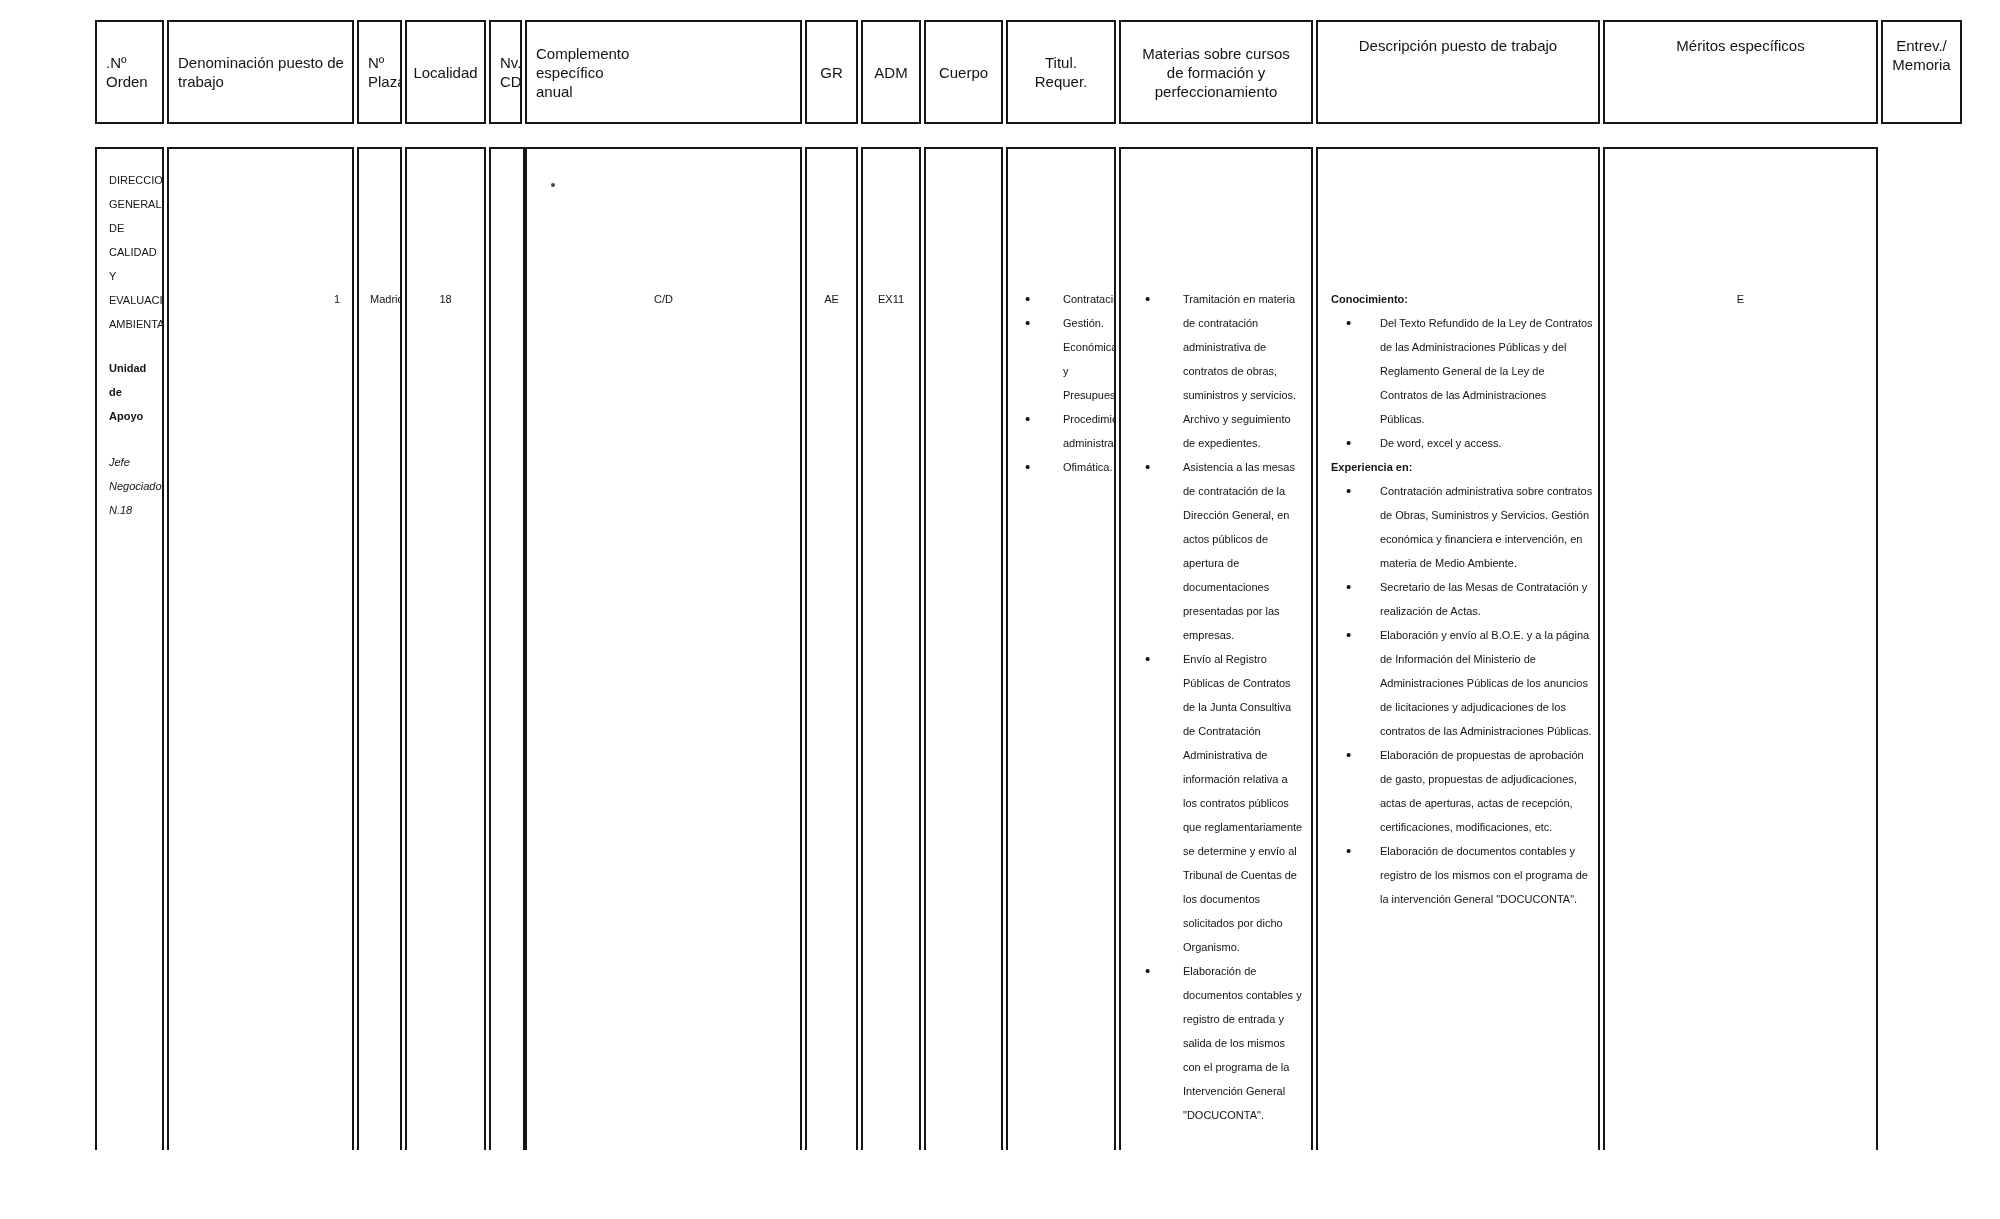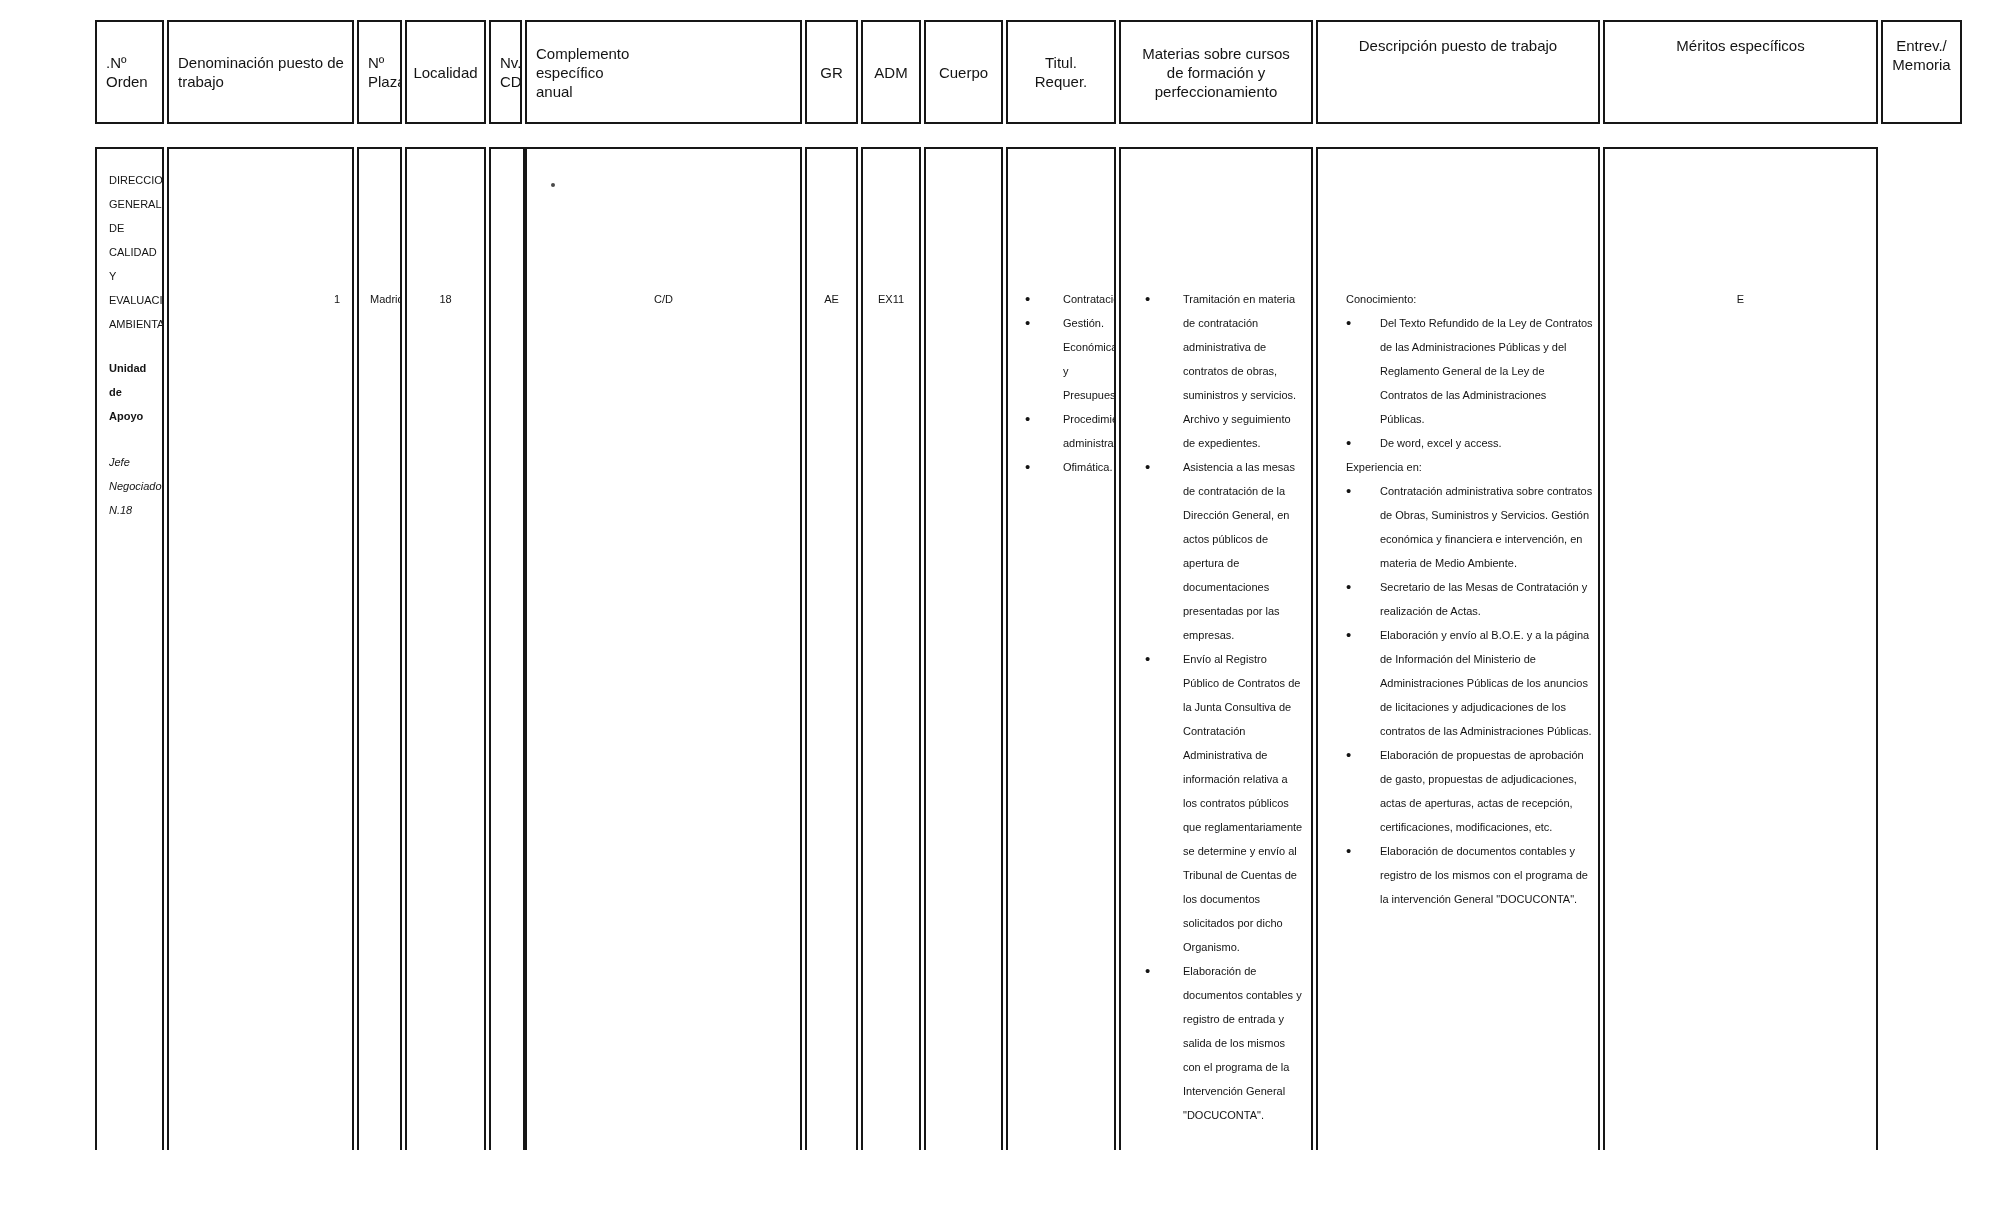--- a/index.html
+++ b/index.html
@@ -48,21 +48,21 @@
   .rowtitle{margin-top:22px;font-style:italic;}
   ul.list{margin:0;padding:138px 0 0 0;list-style:none;}
   .list li{position:relative;margin:0;}
   .list li.bullet::before{content:"\2022";position:absolute;font-size:15px;}
   .materias li.bullet{padding-left:55px;}
   .materias li.bullet::before{left:17px;}
   .descripcion li.bullet{padding-left:62px;padding-right:8px;}
   .descripcion li.bullet::before{left:24px;}
   .meritos li.bullet{padding-left:62px;padding-right:5px;}
   .meritos li.bullet::before{left:28px;}
-  .meritos li.label{padding-left:28px;padding-right:4px;}
+  .meritos li.label{padding-left:13px;padding-right:4px;font-weight:bold;}
   .noise-dot{
     position:absolute;left:551px;top:183px;
     width:4px;height:4px;border-radius:50%;background:#4a4a4a;
   }
 </style>
 </head>
 <body>
 
 <div class="page">
   <div class="tbl">
@@ -138,21 +138,21 @@
           <li class="bullet">Gestión. Económica y Presupuestaria.</li>
           <li class="bullet">Procedimiento administrativo.</li>
           <li class="bullet">Ofimática.</li>
         </ul>
     </div>
 
     <div class="cell">
       <ul class="list descripcion">
           <li class="bullet">Tramitación en materia de contratación administrativa de contratos de obras, suministros y servicios. Archivo y seguimiento de expedientes.</li>
           <li class="bullet">Asistencia a las mesas de contratación de la Dirección General, en actos públicos de apertura de documentaciones presentadas por las empresas.</li>
-          <li class="bullet">Envío al Registro Público de Contratos de la Junta Consultiva de Contratación Administrativa de información relativa a los contratos públicos que reglamentariamente se determine y envío al Tribunal de Cuentas de los documentos solicitados por dicho Organismo.</li>
+          <li class="bullet">Envío al Registro Públicas de Contratos de la Junta Consultiva de Contratación Administrativa de información relativa a los contratos públicos que reglamentariamente se determine y envío al Tribunal de Cuentas de los documentos solicitados por dicho Organismo.</li>
           <li class="bullet">Elaboración de documentos contables y registro de entrada y salida de los mismos con el programa de la Intervención General "DOCUCONTA".</li>
         </ul>
     </div>
 
     <div class="cell">
       <ul class="list meritos">
           <li class="label">Conocimiento:</li>
           <li class="bullet">Del Texto Refundido de la Ley de Contratos de las Administraciones Públicas y del Reglamento General de la Ley de Contratos de las Administraciones Públicas.</li>
           <li class="bullet">De word, excel y access.</li>
           <li class="label">Experiencia en:</li>

